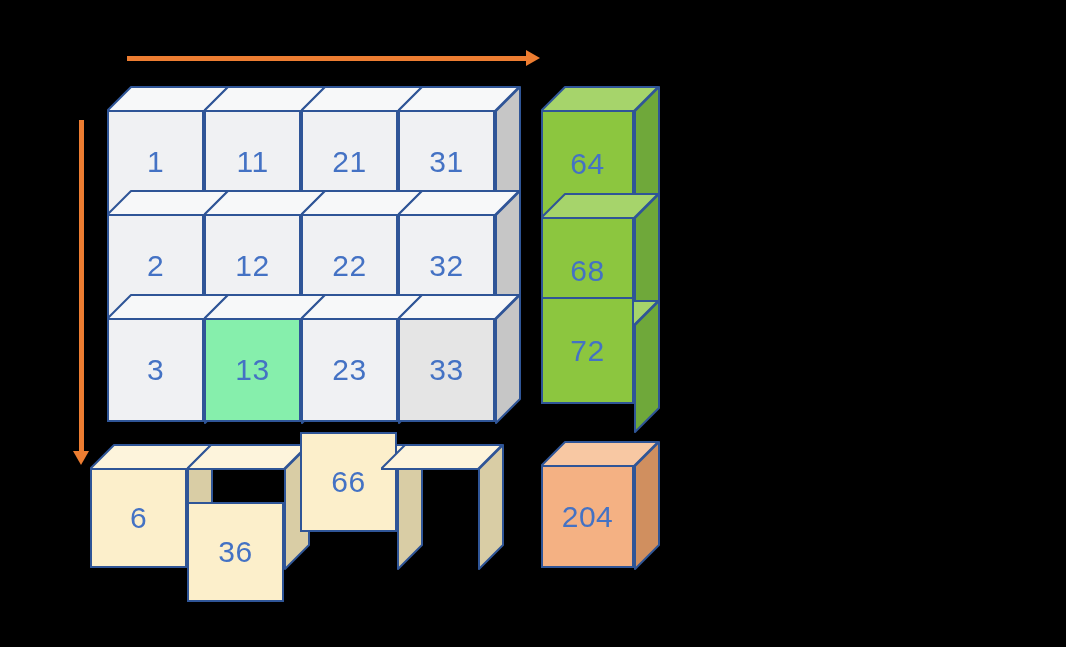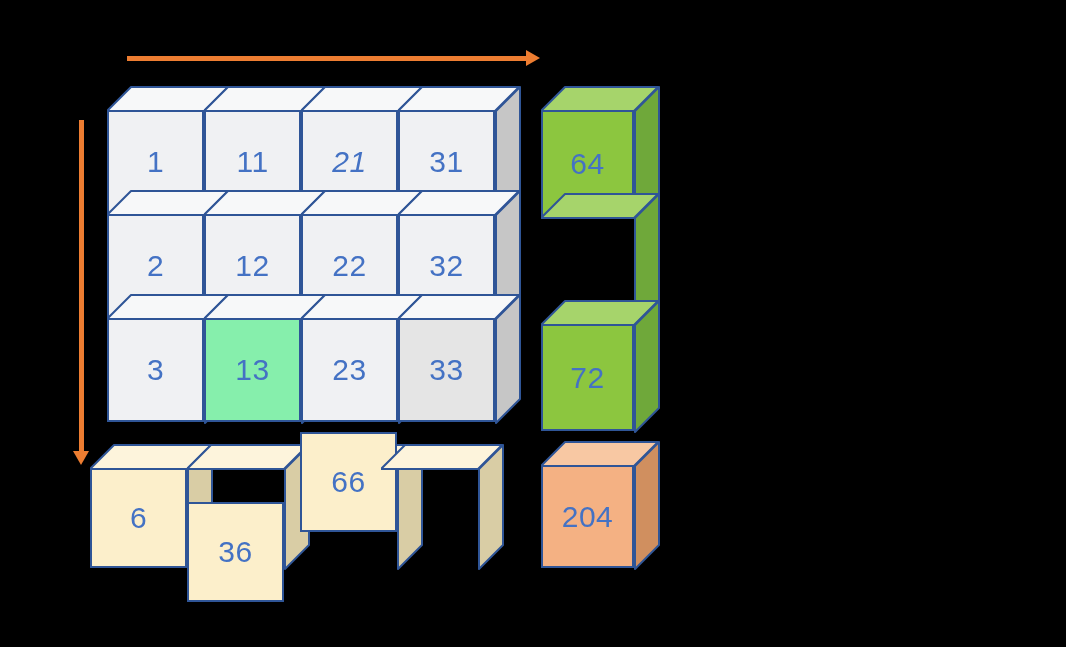--- a/index.html
+++ b/index.html
@@ -117,21 +117,21 @@
         </div>
         <div class="face-side" style="left: 97px; width: 26px; height: 130px;">
           <svg width="27" height="131" style="display:block">
             <polygon points="1,25 25,1 25,105 1,129" fill="#C6C6C6" stroke="#2F5597" stroke-width="2" stroke-linejoin="round"></polygon>
           </svg>
         </div>
         <div class="face-front" style="width: 97px; height: 104px; background: rgb(240, 241, 243);">
           <span class="label">11</span>
         </div>
       </div>
-      <div class="cube" style="left: 301px; top: 86px; width: 121px; height: 128px; font-style: italic;">
+      <div class="cube" style="left: 301px; top: 86px; width: 121px; height: 128px;">
         <div class="face-top" style="width: 121px; height: 26px;">
           <svg width="123" height="27" style="display:block">
             <polygon points="0,25 24,1 121,1 97,25" fill="#F7F8F9" stroke="#2F5597" stroke-width="2" stroke-linejoin="round"></polygon>
           </svg>
         </div>
         <div class="face-side" style="left: 97px; width: 26px; height: 130px;">
           <svg width="27" height="131" style="display:block">
             <polygon points="1,25 25,1 25,105 1,129" fill="#C6C6C6" stroke="#2F5597" stroke-width="2" stroke-linejoin="round"></polygon>
           </svg>
         </div>
@@ -295,22 +295,25 @@
         <div class="face-top" style="width: 117px; height: 26px;">
           <svg width="119" height="27" style="display:block">
             <polygon points="0,25 24,1 117,1 93,25" fill="#A6D46B" stroke="#2F5597" stroke-width="2" stroke-linejoin="round"></polygon>
           </svg>
         </div>
         <div class="face-side" style="left: 93px; width: 26px; height: 133px;">
           <svg width="27" height="134" style="display:block">
             <polygon points="1,25 25,1 25,108 1,132" fill="#6FA83A" stroke="#2F5597" stroke-width="2" stroke-linejoin="round"></polygon>
           </svg>
         </div>
-      </div>
-      <div class="cube" style="left: 541px; top: 300px; width: 117px; height: 131px;">
+        <div class="face-front" style="width: 93px; height: 107px; background: rgb(140, 198, 63);">
+          <span class="label">68</span>
+        </div>
+      </div>
+      <div class="cube" style="left: 541px; top: 300px; width: 117px; height: 104px;">
         <div class="face-top" style="width: 117px; height: 26px;">
           <svg width="119" height="27" style="display:block">
             <polygon points="0,25 24,1 117,1 93,25" fill="#A6D46B" stroke="#2F5597" stroke-width="2" stroke-linejoin="round"></polygon>
           </svg>
         </div>
         <div class="face-side" style="left: 93px; width: 26px; height: 133px;">
           <svg width="27" height="134" style="display:block">
             <polygon points="1,25 25,1 25,108 1,132" fill="#6FA83A" stroke="#2F5597" stroke-width="2" stroke-linejoin="round"></polygon>
           </svg>
         </div>

